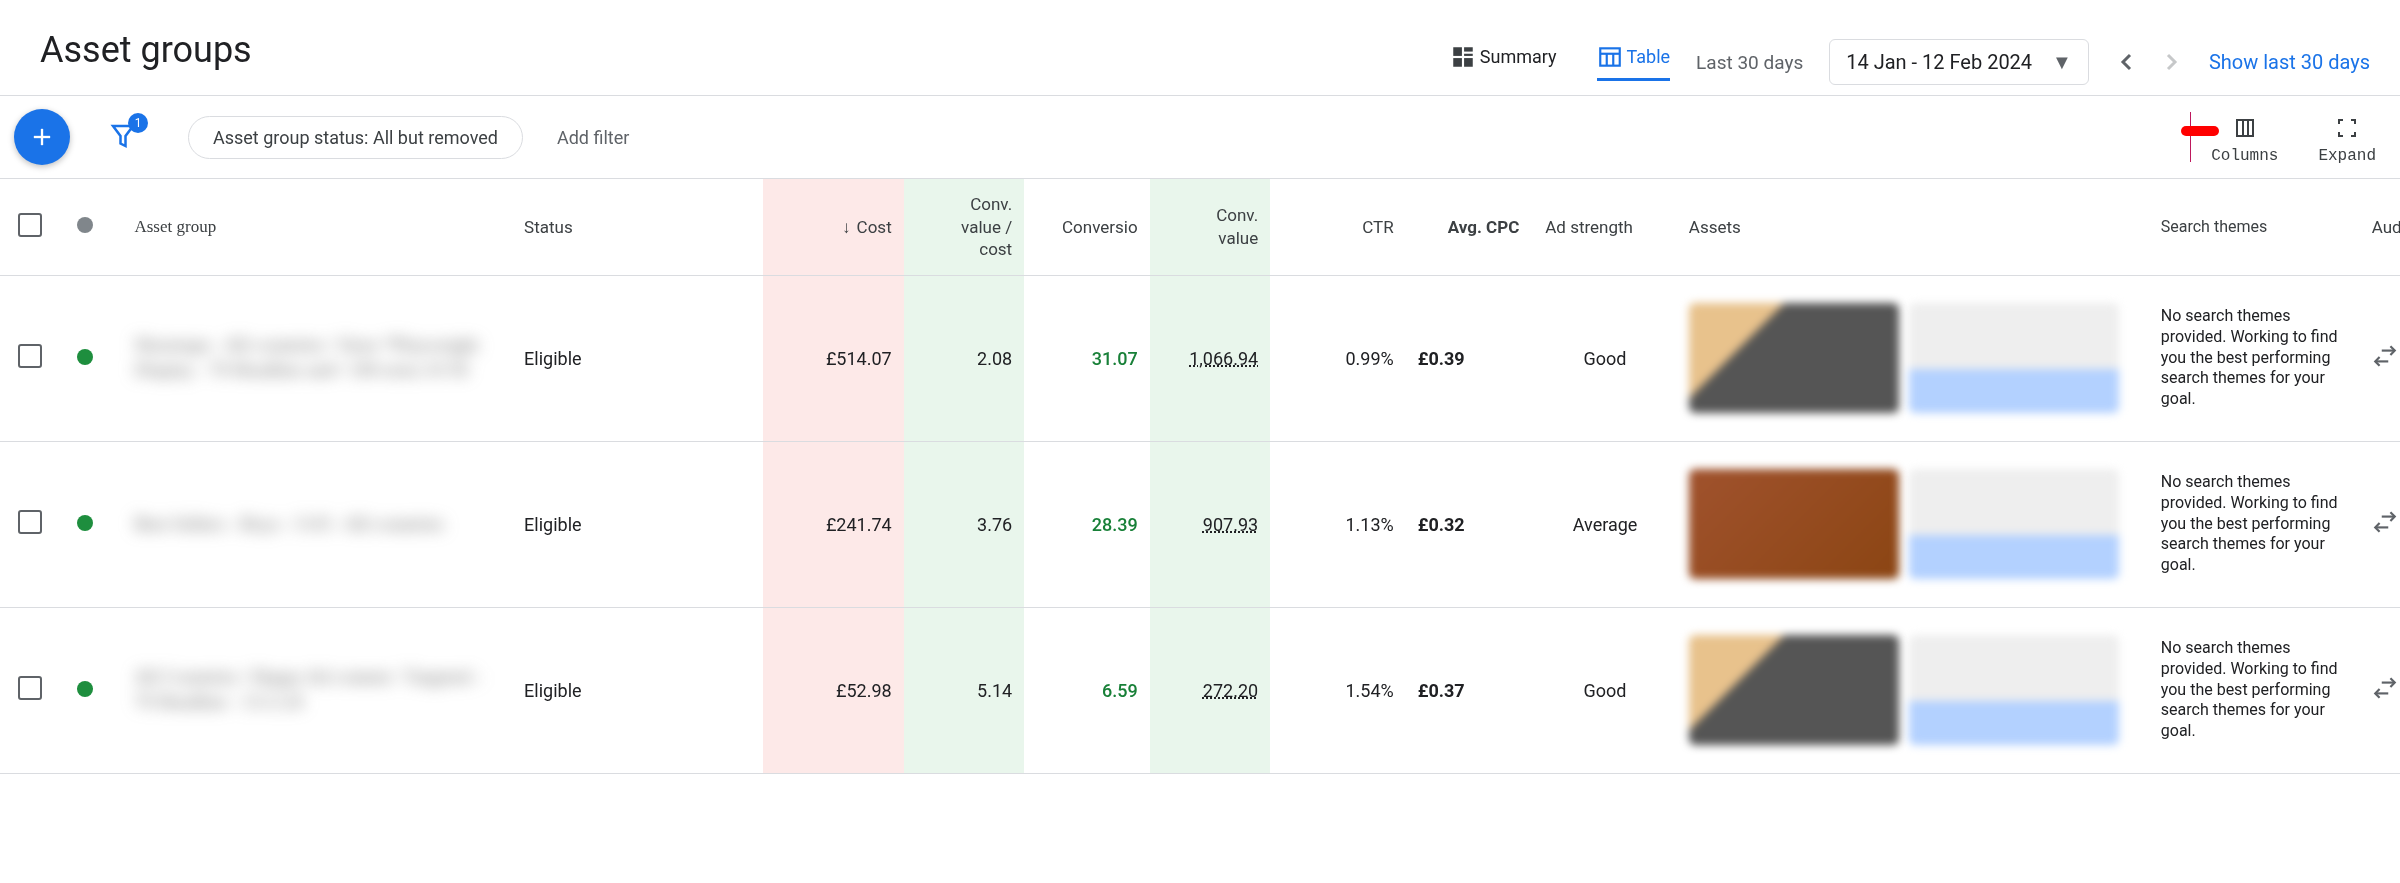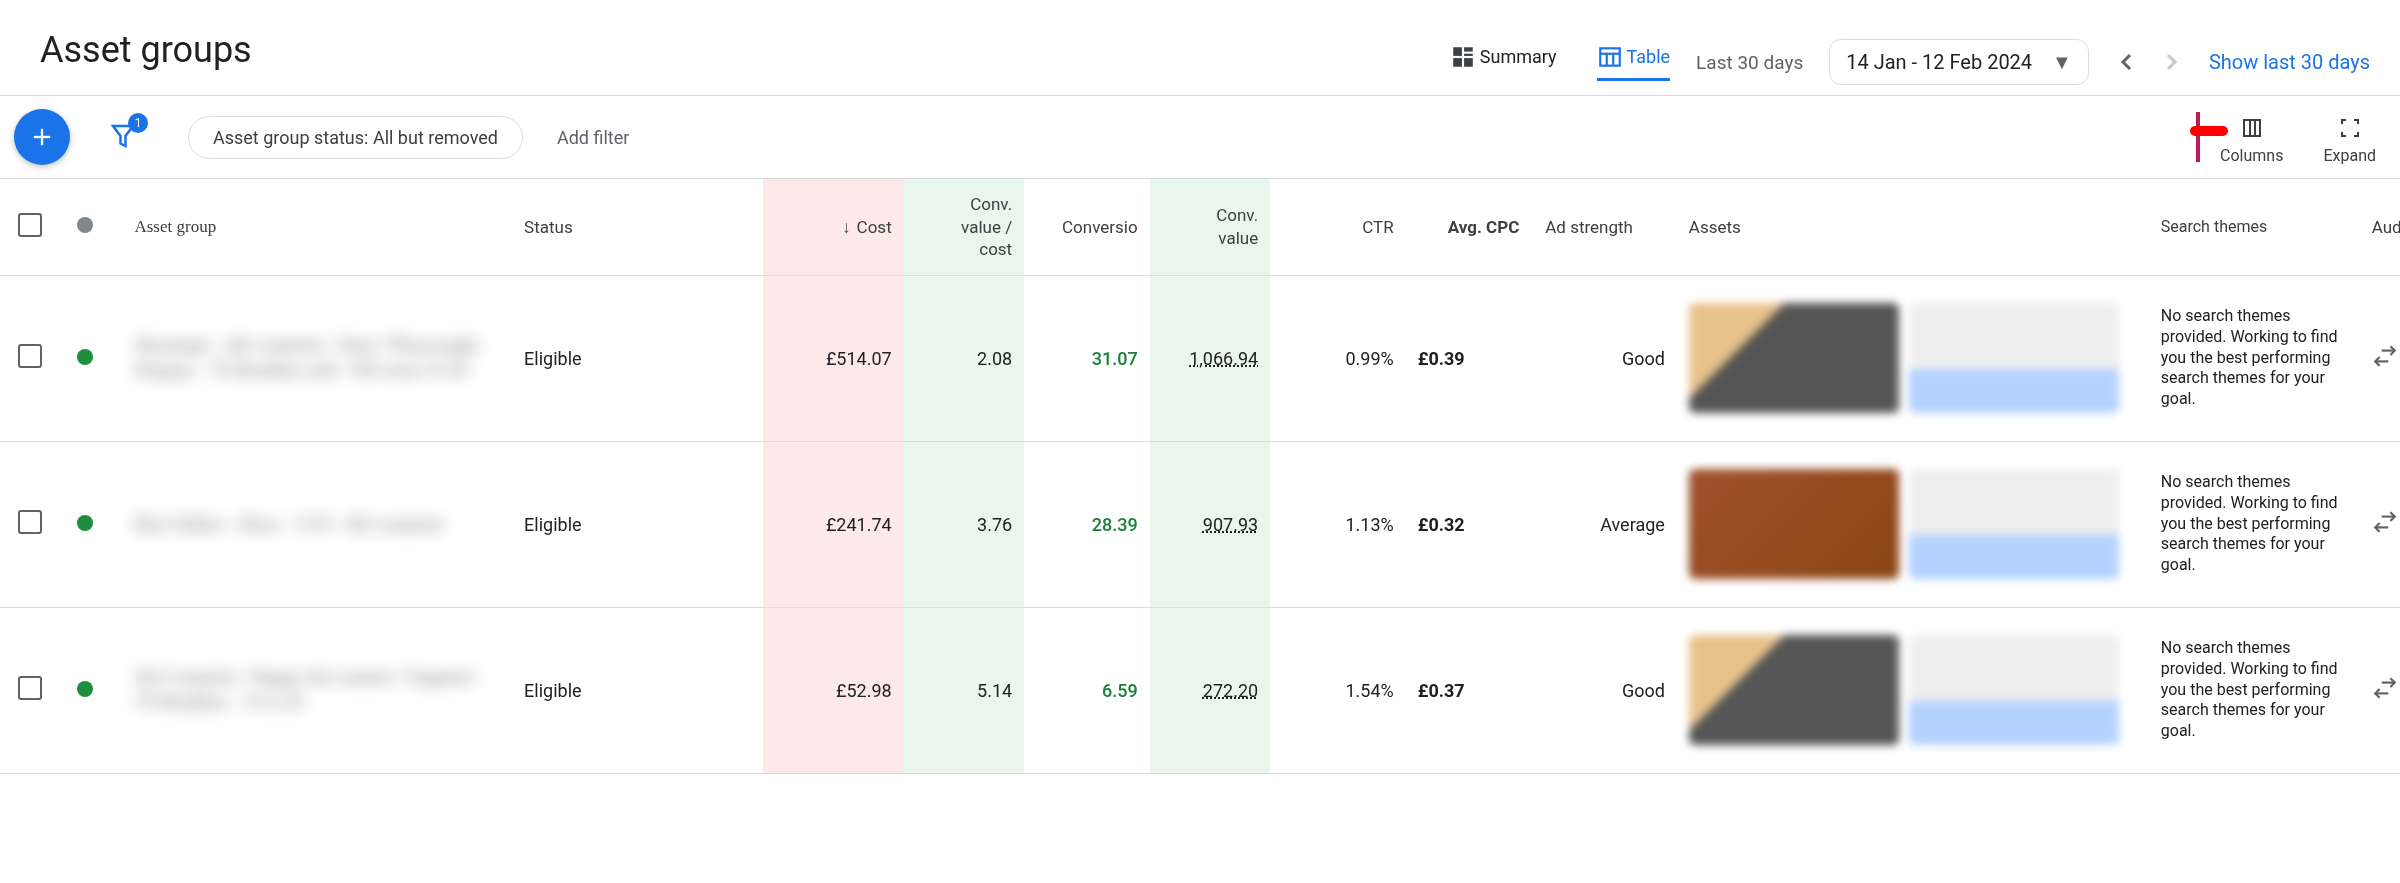--- a/index.html
+++ b/index.html
@@ -20,61 +20,61 @@
     height: 96px;
   }
   .title { font-size: 36px; font-weight: 400; flex: 0 0 auto; padding-bottom: 24px; }
   .top-right { display: flex; align-items: center; gap: 26px; padding-bottom: 10px; }
   .view-tabs { display: flex; gap: 40px; align-items: flex-end; }
   .view-tab { display: flex; flex-direction: row; align-items: center; gap: 4px; cursor: pointer; border-bottom: 3px solid transparent; padding-bottom: 8px; }
   .view-tab.active { border-bottom-color: #1a73e8; color: #1a73e8; }
   .view-tab .icon { width: 26px; height: 26px; }
   .view-tab-label { font-size: 18px; }
   .date-label { color: #5f6368; font-size: 19px; }
-  .date-picker { display: flex; align-items: center; gap: 20px; border: 1px solid #dadce0; border-radius: 12px; padding: 10px 16px; font-size: 20px; cursor: pointer; }
+  .date-picker { display: flex; align-items: center; gap: 20px; border: 1px solid #dadce0; border-radius: 6px; padding: 10px 16px; font-size: 20px; cursor: pointer; }
   .date-picker .caret { color: #5f6368; }
   .nav-arrows { display: flex; gap: 20px; }
   .nav-arrow { width: 24px; height: 24px; cursor: pointer; }
   .nav-arrow.disabled { opacity: .35; cursor: default; }
   .link-blue { color: #1a73e8; font-size: 20px; cursor: pointer; }
 
   .toolbar {
     display: flex;
     align-items: center;
     padding: 16px 24px 16px 14px;
     height: 82px;
   }
   .fab { width: 56px; height: 56px; border-radius: 50%; background: #1a73e8; color: #fff; display: flex; align-items: center; justify-content: center; cursor: pointer; box-shadow: 0 2px 6px rgba(0,0,0,.25); }
   .fab svg { width: 28px; height: 28px; }
   .filter-icon-wrap { position: relative; margin-left: 38px; cursor: pointer; }
   .filter-icon-wrap svg { width: 30px; height: 30px; color: #1a73e8; }
   .filter-badge { position: absolute; top: -8px; right: -10px; background: #1a73e8; color: #fff; width: 20px; height: 20px; border-radius: 50%; font-size: 12px; display: flex; align-items: center; justify-content: center; }
   .chip { margin-left: 50px; border: 1px solid #dadce0; border-radius: 22px; padding: 10px 24px; font-size: 18px; color: #3c4043; cursor: pointer; }
   .add-filter { margin-left: 34px; color: #5f6368; font-size: 18px; cursor: pointer; }
   .toolbar-spacer { flex: 1; }
-  .toolbar-right { display: flex; align-items: flex-start; gap: 40px; border-left: 4px solid #be185d; padding-left: 20px; height: 100%; padding-top: 4px;}
+  .toolbar-right { display: flex; align-items: flex-start; gap: 40px; border-left: 1px solid #be185d; padding-left: 20px; height: 100%; padding-top: 4px; font-family: Liberation Mono, monospace;}
   .tool-btn { display: flex; flex-direction: column; align-items: center; gap: 2px; font-size: 16px; color: #3c4043; cursor: pointer; position: relative; }
   .tool-btn svg { width: 24px; height: 24px; }
   .red-underline { position: absolute; top: 10px; left: -30px; width: 38px; height: 10px; background: #ff0000; border-radius: 6px; }
 
   .table-wrap { overflow-x: auto; border-top: 1px solid #dadce0; }
   table { border-collapse: collapse; width: 2420px; table-layout: fixed; }
   th, td { border-bottom: 1px solid #dadce0; padding: 8px 12px; vertical-align: middle; }
   th { font-weight: 400; color: #3c4043; font-size: 17px; height: 96px; }
   .col-check { width: 60px; text-align:center;}
   .col-dot { width: 50px; text-align:center;}
   .col-name { width: 400px; text-align: left; padding-left: 24px; font-family: Liberation Serif, serif;}
   .col-status { width: 250px; text-align: left;}
   .col-cost { width: 140px; text-align: right; background: #fde9e8; }
   .col-cvvc { width: 120px; text-align: right; background: #e9f6ec; }
   .col-conversions { width: 125px; text-align: right; }
   .col-convvalue { width: 120px; text-align: right; background: #e9f6ec; }
   .col-ctr { width: 135px; text-align: right;}
   .col-cpc { width: 125px; text-align: left; font-weight: bold;}
-  .col-strength { width: 145px; text-align: right; padding-left: 14px;}
+  .col-strength { width: 145px; text-align: center; padding-left: 14px;}
   .col-assets { width: 470px; text-align: left;}
   .col-themes { width: 210px; text-align: left; font-size: 16px; line-height: 1.3;}
   .col-aud { width: 60px; text-align: left;}
   th.col-cost, th.col-cvvc, th.col-convvalue { background-clip: padding-box; }
   td { font-size: 18px; height: 166px; }
   td.col-cost { background: #fde9e8; }
   td.col-cvvc, td.col-convvalue { background: #e9f6ec; }
   .th-inner { display: flex; flex-direction: column; align-items: flex-end; justify-content: center; height: 100%; gap: 2px; line-height: 1.2; }
   .th-left { align-items: flex-start; }
   .sort-arrow { display:inline-block; margin-right:6px; }

